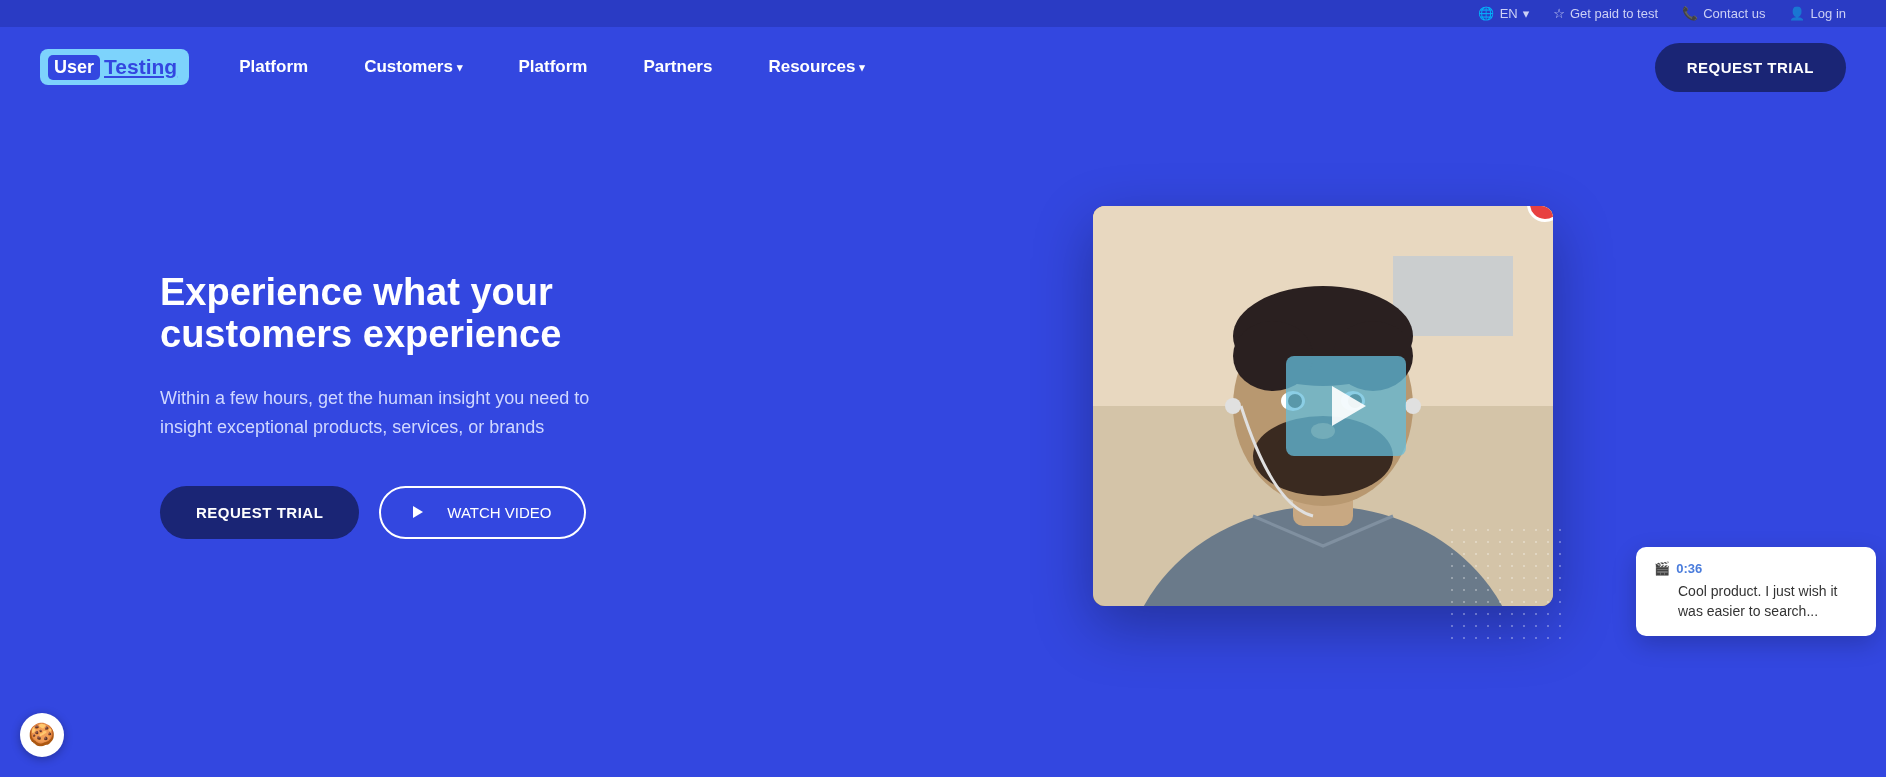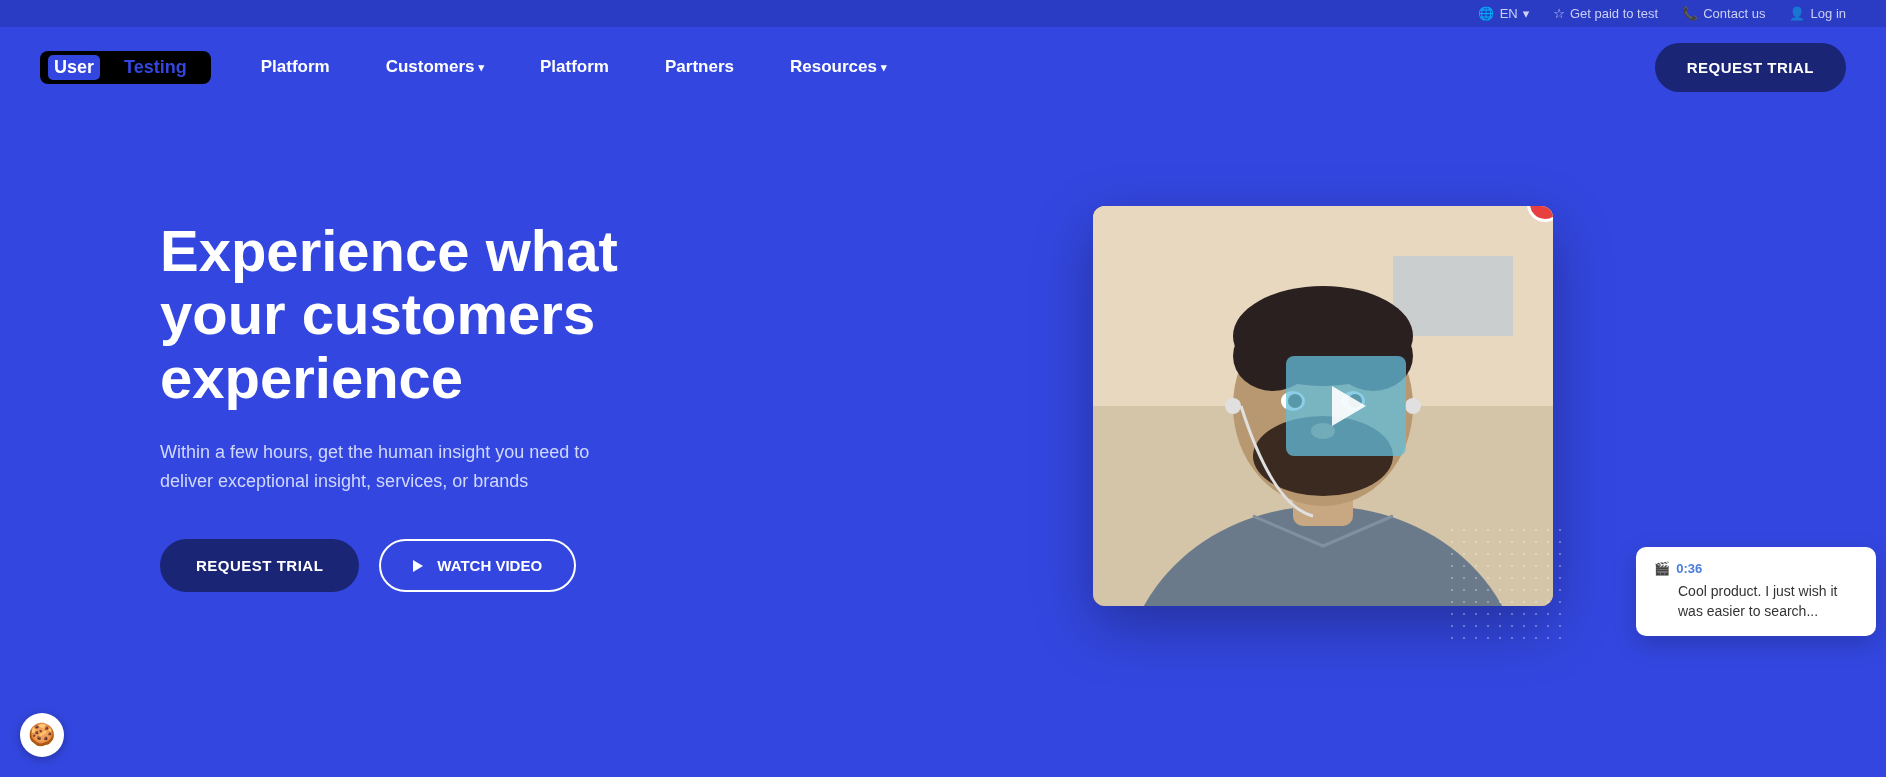--- a/index.html
+++ b/index.html
@@ -33,40 +33,41 @@
       height: 80px;
       position: relative;
     }
     .logo {
       display: flex;
       align-items: center;
       margin-right: 50px;
       cursor: pointer;
     }
     .logo-box {
-      background: #000000;
+      background: #7dd3fc;
       border-radius: 8px;
       padding: 4px 8px;
       display: flex;
       align-items: center;
-      gap: 8px;
+      gap: 0;
     }
     .logo-user {
       background: #3347e0;
       color: #fff;
       font-weight: 900;
       font-size: 18px;
       border-radius: 5px;
       padding: 2px 6px;
     }
     .logo-testing {
       color: #3347e0;
       font-weight: 700;
-      font-size: 18px;
-      padding: 2px 16px;
+      font-size: 21px;
+      padding: 2px 4px;
+      text-decoration: underline;
     }
     .nav-links {
       display: flex;
       align-items: center;
       gap: 56px;
       flex: 1;
     }
     .nav-link {
       color: #fff;
       font-size: 17px;
@@ -118,21 +119,21 @@
       background-size: 12px 12px;
       pointer-events: none;
     }
 
     .hero-text {
       flex: 0 0 560px;
       z-index: 2;
     }
     .hero-headline {
       color: #fff;
-      font-size: 58px;
+      font-size: 38px;
       font-weight: 900;
       line-height: 1.1;
       margin-bottom: 28px;
     }
     .hero-subtext {
       color: #d0d8ff;
       font-size: 18px;
       line-height: 1.6;
       margin-bottom: 44px;
       max-width: 480px;
@@ -153,25 +154,25 @@
       letter-spacing: 0.5px;
       cursor: pointer;
     }
     .btn-watch {
       background: transparent;
       color: #fff;
       border: 2px solid #fff;
       border-radius: 30px;
       padding: 16px 32px;
       font-size: 15px;
-      font-weight: 700;
-      cursor: pointer;
-      display: flex;
-      align-items: center;
-      gap: 14px;
+      font-weight: 400;
+      cursor: pointer;
+      display: flex;
+      align-items: center;
+      gap: 24px;
     }
     .play-triangle {
       width: 0;
       height: 0;
       border-top: 6px solid transparent;
       border-bottom: 6px solid transparent;
       border-left: 10px solid #fff;
       display: inline-block;
     }
 
@@ -343,21 +344,21 @@
       <span class="chevron">▾</span>
     </a>
   </div>
 
   <button class="request-trial-btn">REQUEST TRIAL</button>
 </nav>
 
 <section class="hero">
   <div class="hero-text">
     <h1 class="hero-headline">Experience what your customers experience</h1>
-    <p class="hero-subtext">Within a few hours, get the human insight you need to deliver exceptional insight, services, or brands</p>
+    <p class="hero-subtext">Within a few hours, get the human insight you need to insight exceptional products, services, or brands</p>
     <div class="hero-buttons">
       <button class="btn-request">REQUEST TRIAL</button>
       <button class="btn-watch">
         <span class="play-triangle"></span>
         <span>WATCH VIDEO</span>
       </button>
     </div>
   </div>
 
   <div class="hero-image-area">

